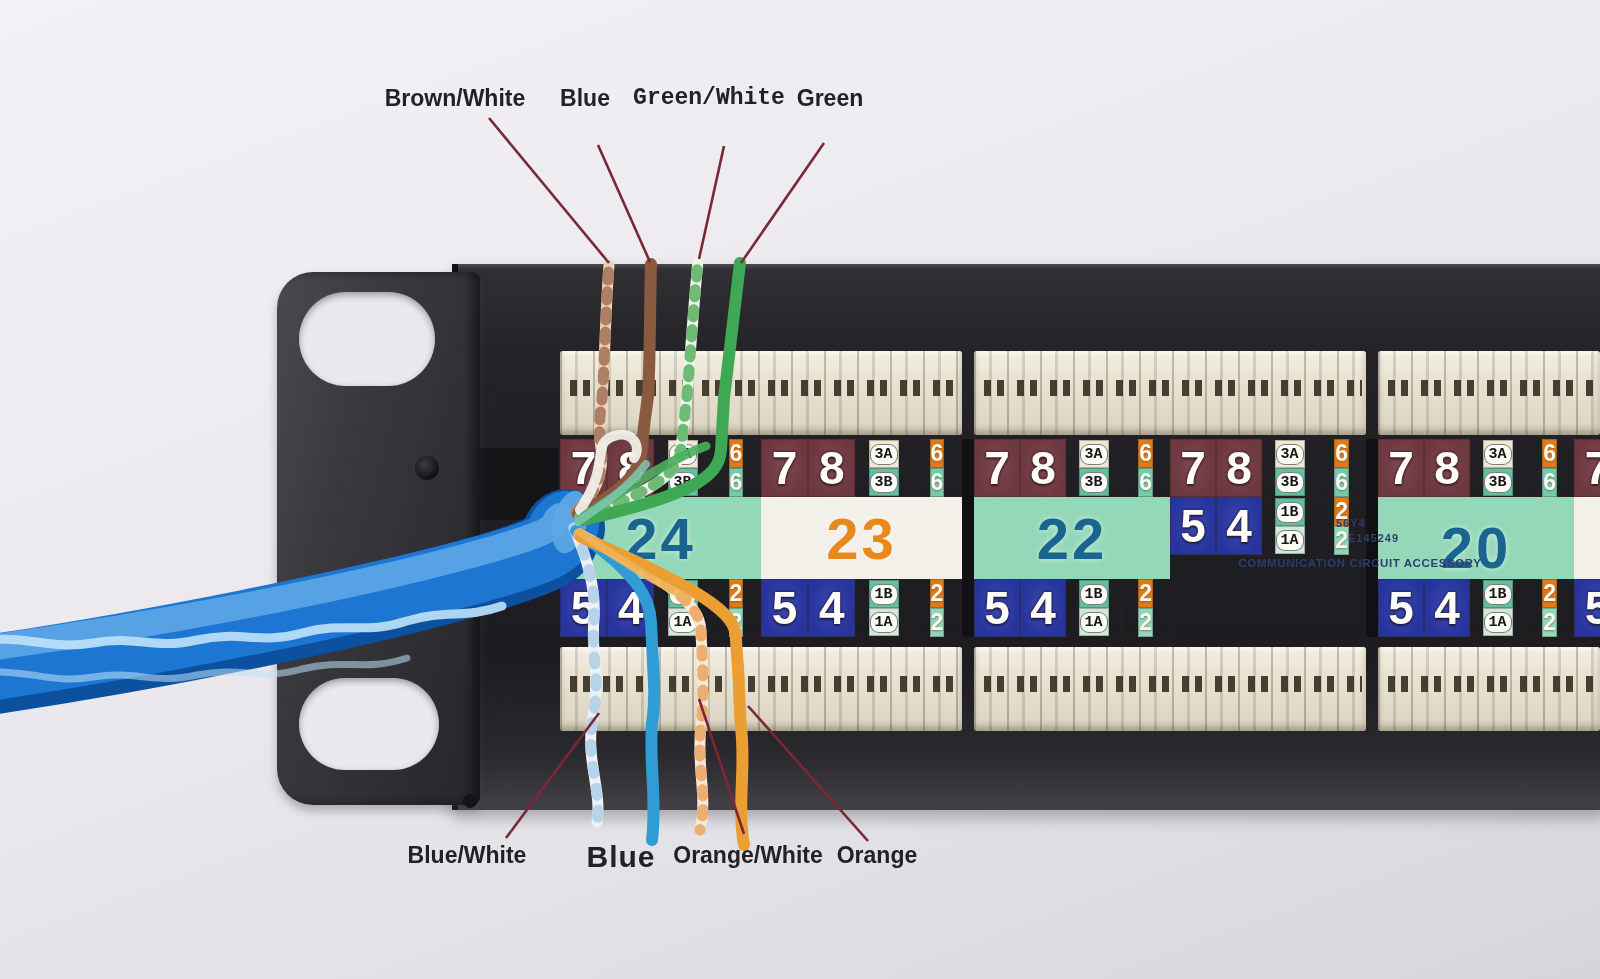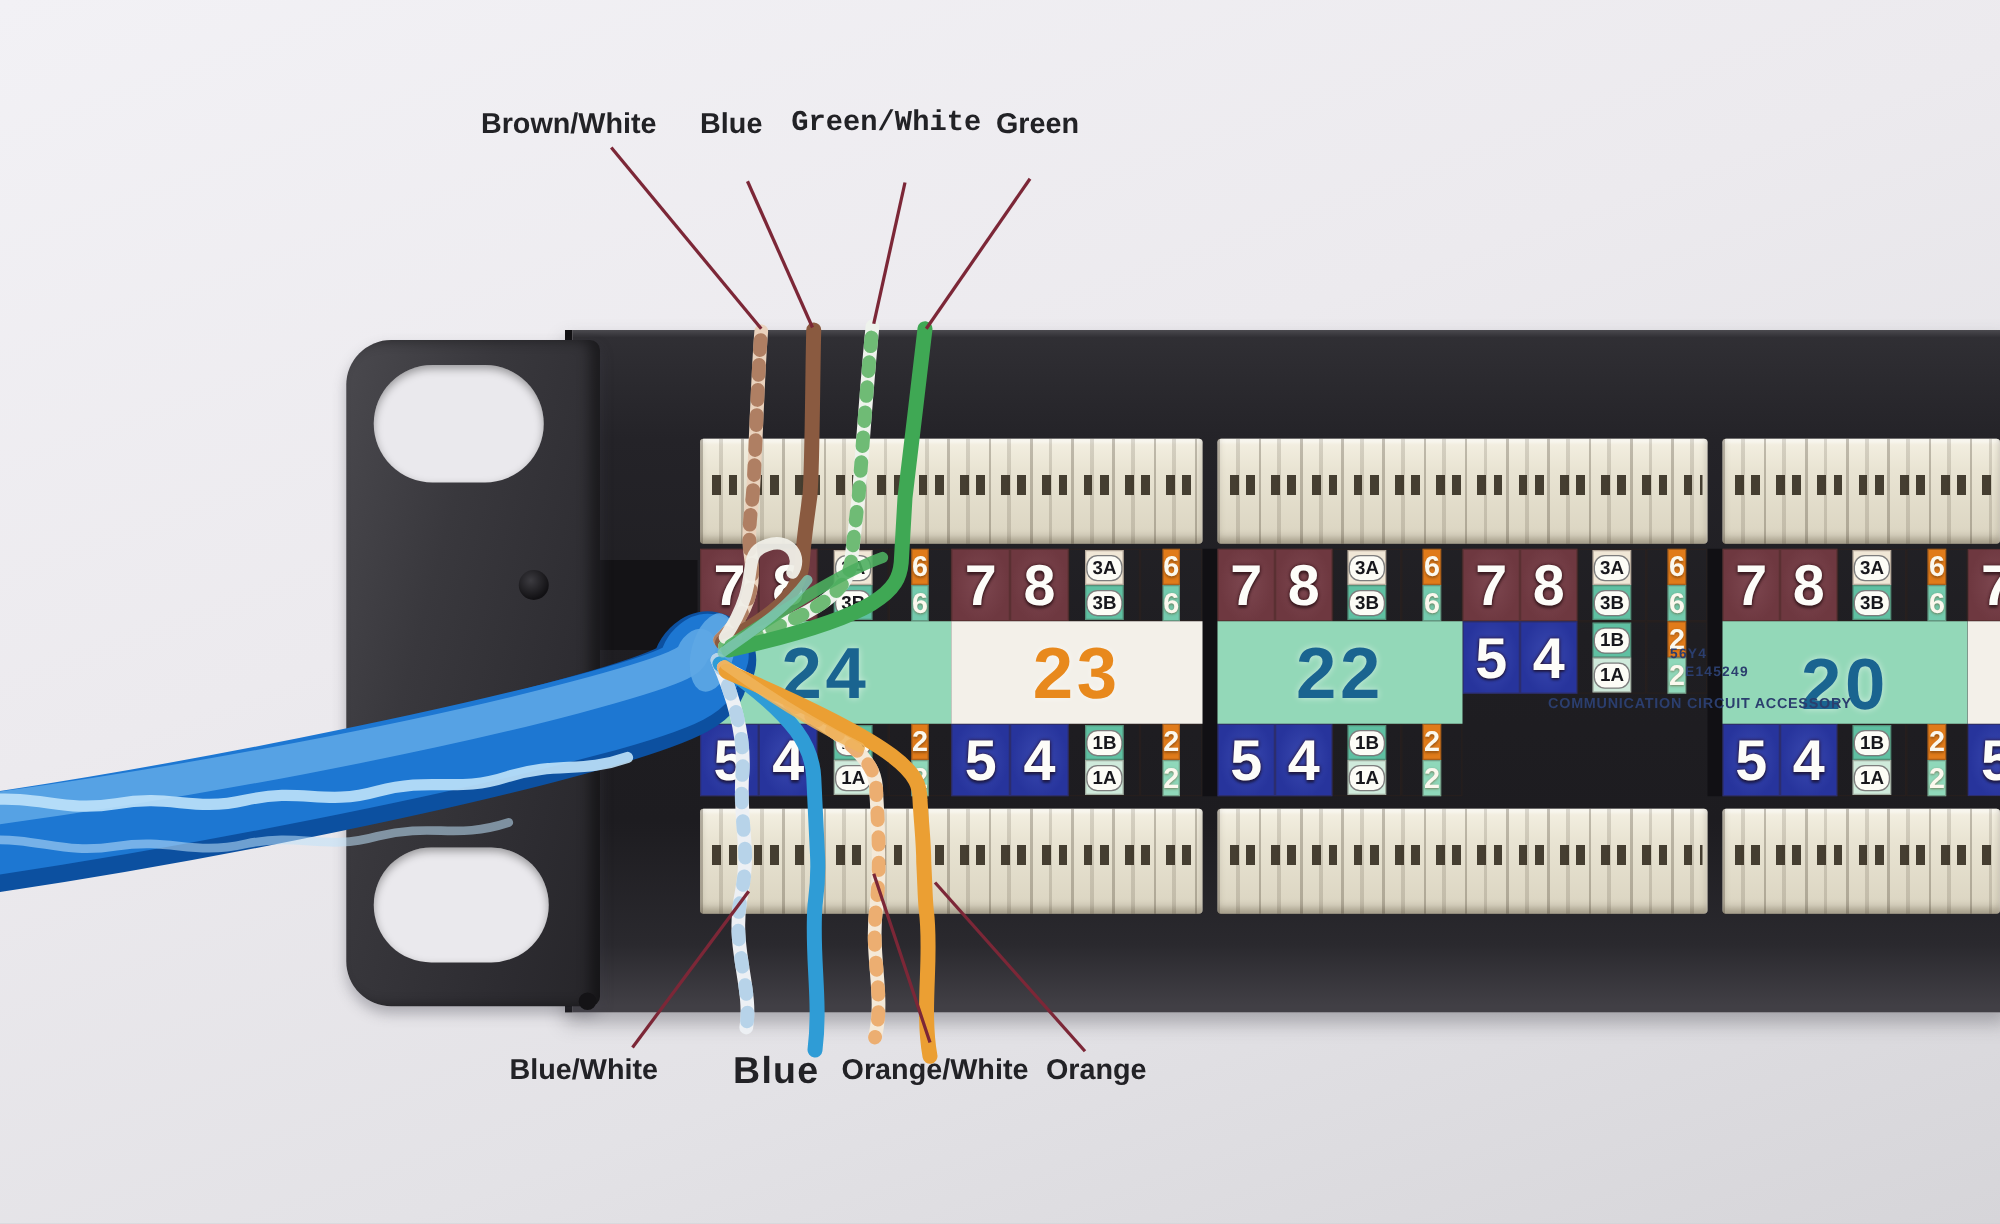--- a/index.html
+++ b/index.html
@@ -35,21 +35,21 @@
       background:repeating-linear-gradient(90deg,
         rgba(60,50,35,.28) 0 2px,transparent 2px 15px,rgba(60,50,35,.16) 15px 18px,transparent 18px 33px);}
   
   .strip{position:absolute;left:560px;top:439px;width:1040px;height:198px;display:flex;}
   .strip-gap{flex:0 0 12px;background:#111014;}
   .strip-group{display:flex;} .strip-group.g1{flex:0 0 402px;} .strip-group.g2{flex:0 0 392px;} .strip-group.g3{flex:1;}
   .unit{flex:1;display:flex;flex-direction:column;}
   .unit.partial{flex:0 0 26px;overflow:hidden;}
   .u-row{display:flex;} .u-top,.u-bot{height:58px;} .u-mid{height:82px;position:relative;}
   .cell{display:flex;align-items:center;justify-content:center;border:1px solid rgba(55,35,25,.35);box-sizing:border-box;}
-  .w1{flex:47 0 0;} .w2{flex:47 0 0;} .w3{flex:57 0 0;} .w4{flex:50 0 0;}
+  .w1{flex:47 0 0;} .w2{flex:47 0 0;} .w3{flex:57 0 0;font-family:Liberation Mono, monospace;} .w4{flex:50 0 0;}
   .unit.partial .w1{flex:0 0 47px;}
   .stack{display:flex;flex-direction:column;} .half{flex:1;display:flex;align-items:center;justify-content:center;
       border:1px solid rgba(55,35,25,.3);box-sizing:border-box;}
   .maroon{background:radial-gradient(ellipse 65% 75% at 50% 48%,#7d4750 0%,#6e3840 75%);}
   .bluec{background:radial-gradient(ellipse 65% 75% at 50% 48%,#3a49b0 0%,#27349c 75%);}
   .orangec{background:#e07b1a;} .tealc{background:#5fc0a2;} .tealc2{background:#74cbae;}
   .creamc{background:#f0e7d6;} .palemint{background:#cfeadb;align-items:center;} .mint2{background:#8fd8ba;}
   .bignum{font-size:46px;font-weight:bold;color:#fdfdf9;line-height:1;
       text-shadow:0 0 3px rgba(40,5,12,.9),0 2px 2px rgba(0,0,0,.4);}
   .mini{font-size:23px;font-weight:bold;color:#fbf8ee;text-shadow:0 1px 2px rgba(90,50,10,.5);}

